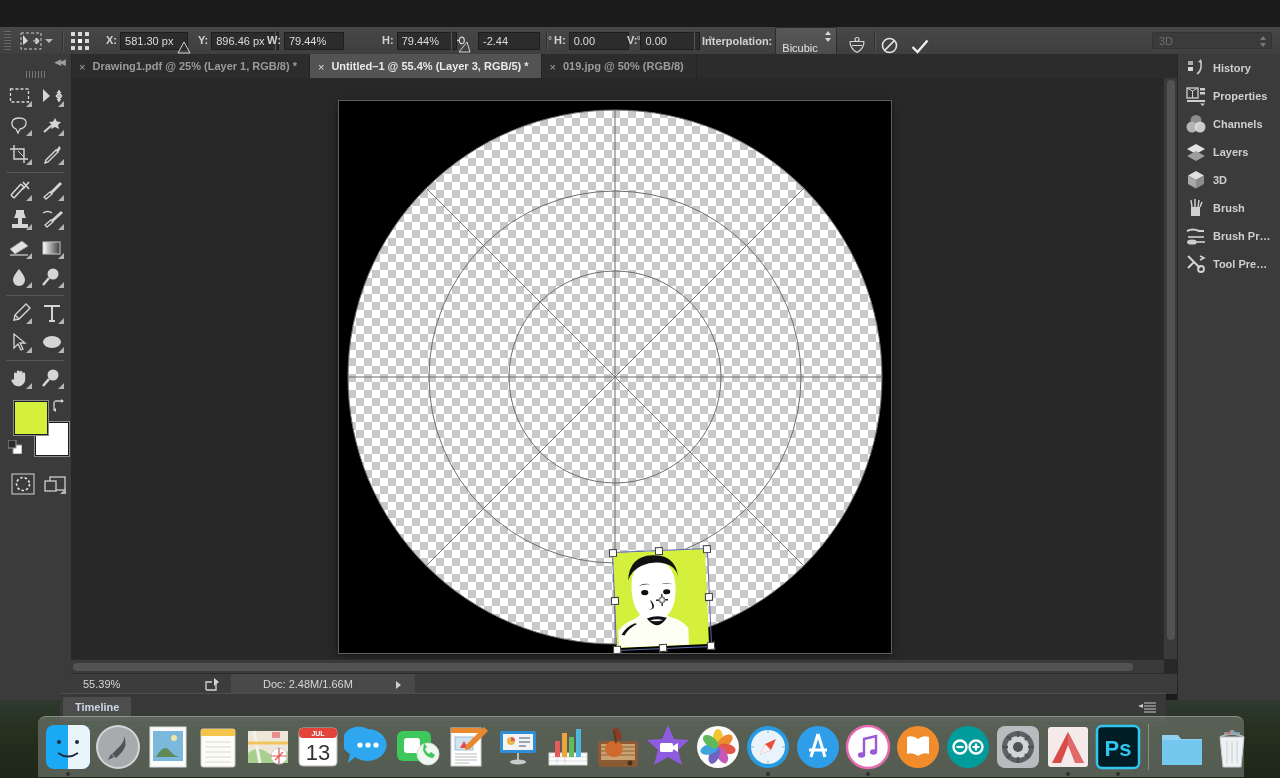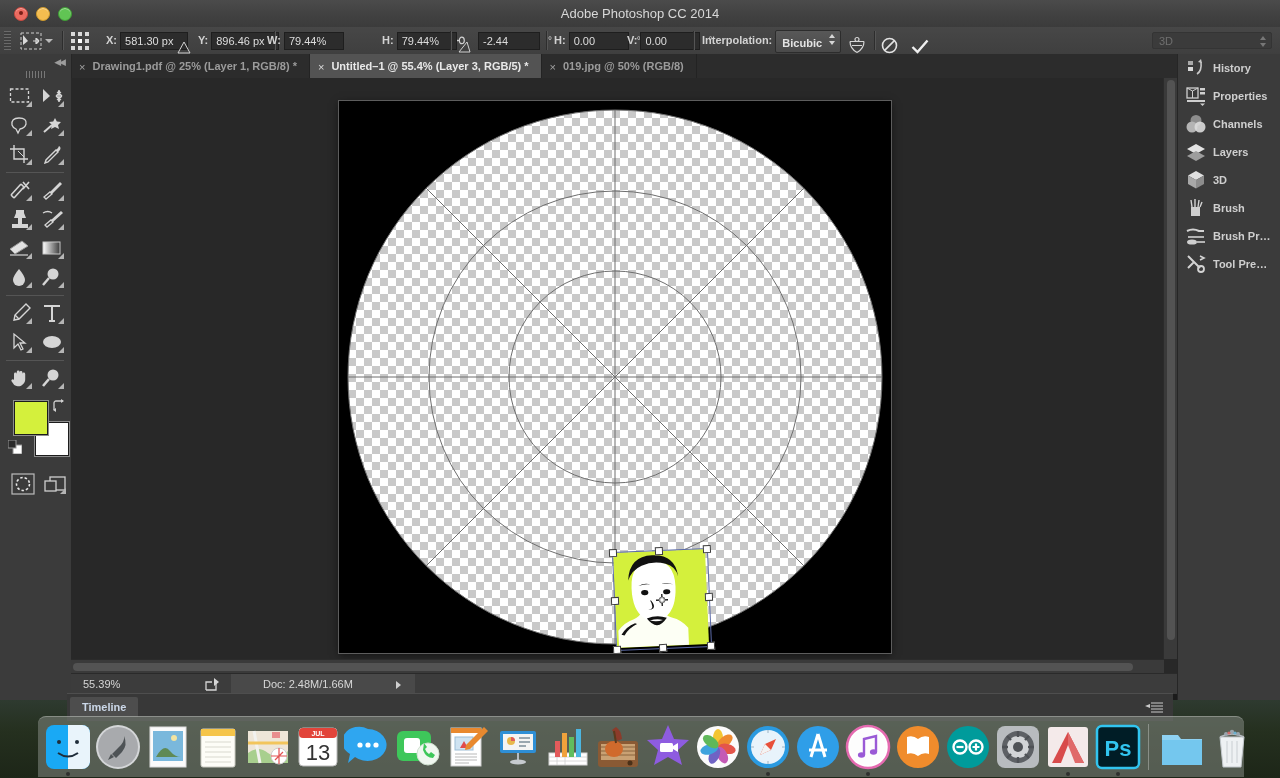--- a/index.html
+++ b/index.html
@@ -46,21 +46,21 @@
   .ob-deg{color:#cfcfcf;font-size:10px;}
   .tool-thumb{position:absolute;left:20px;top:5px;width:22px;height:18px;}
   .tool-arrow{position:absolute;left:45px;top:12px;width:0;height:0;
     border-left:4px solid transparent;border-right:4px solid transparent;
     border-top:4px solid #b9b9b9;}
   .refgrid{position:absolute;left:71px;top:5px;width:18px;height:18px;}
   .refgrid i{position:absolute;width:4px;height:4px;background:#d9d9d9;display:block;}
   .chainicon{position:absolute;left:451px;top:9px;width:14px;height:9px;}
   .select{display:inline-block;position:relative;height:17px;line-height:17px;
     background:linear-gradient(180deg,#585858,#4a4a4a);border:1px solid #2c2c2c;
-    border-radius:2px;color:#e4e4e4;padding:4px 18px 0 6px;vertical-align:middle;font-size:11px;font-weight:bold;}
+    border-radius:2px;color:#e4e4e4;padding:12px 18px 0 6px;vertical-align:middle;font-size:11px;}
   .select .arr{position:absolute;right:4px;top:3px;width:7px;height:11px;}
   .select .arr:before,.select .arr:after{content:"";position:absolute;left:0;
     border-left:3.5px solid transparent;border-right:3.5px solid transparent;}
   .select .arr:before{top:0;border-bottom:4px solid #d6d6d6;}
   .select .arr:after{bottom:0;border-top:4px solid #d6d6d6;}
   .ob-3d{position:absolute;right:8px;top:5px;width:120px;height:17px;
     background:#3b3b3b;border:1px solid #343434;border-radius:2px;
     color:#6f6f6f;line-height:17px;padding-left:6px;font-size:11px;box-sizing:border-box;}
   .ob-3d .arr{position:absolute;right:4px;top:3px;width:7px;height:11px;}
   .ob-3d .arr:before,.ob-3d .arr:after{content:"";position:absolute;left:0;
@@ -139,21 +139,21 @@
   .sb-zoom{position:absolute;left:12px;top:0;height:20px;line-height:20px;
     color:#d6d6d6;font-size:11px;}
   .sb-share{position:absolute;left:134px;top:4px;width:16px;height:13px;}
   .sb-doc{position:absolute;left:160px;top:0;width:184px;height:20px;line-height:20px;
     color:#d8d8d8;font-size:11px;background:#494949;padding-left:32px;box-sizing:border-box;}
   .sb-arrow{position:absolute;left:325px;top:7px;width:0;height:0;
     border-top:4px solid transparent;border-bottom:4px solid transparent;
     border-left:5px solid #cfcfcf;}
 
   
-  .timelinepanel{position:absolute;left:67px;top:693px;width:1106px;height:27px;
+  .timelinepanel{position:absolute;left:60px;top:693px;width:1106px;height:27px;
     background:#383838;border-top:1px solid #4e4e4e;}
   .tl-tab{position:absolute;left:3px;top:3px;height:20px;line-height:20px;
     padding:0 12px;background:#4d4d4d;color:#cbd7e8;font-size:11px;font-weight:bold;
     border-radius:2px 2px 0 0;}
   .tl-menu{position:absolute;right:10px;top:8px;width:18px;height:11px;}
 
   
   .rightdock{position:absolute;left:1177px;top:54px;width:103px;height:646px;
     background:#3b3b3b;border-left:1px solid #262626;}
   .rd-head{position:absolute;left:0;top:0;width:103px;height:26px;background:#3b3b3b;}
@@ -172,28 +172,20 @@
   .dsep{position:absolute;left:1110px;top:7px;width:1px;height:46px;
     background:rgba(255,255,255,.30);}
 </style>
 </head>
 <body>
 
 <div class="app">
 
   <div class="desktop"></div>
 
-  <div class="titlebar">
-    <div class="title">Adobe Photoshop CC 2014</div>
-    <div class="lights">
-      <div class="light l-close"></div>
-      <div class="light l-min"></div>
-      <div class="light l-max"></div>
-    </div>
-  </div>
 
   <div class="optionsbar">
     <div class="ob-grip"></div>
 
     <svg class="tool-thumb" viewBox="0 0 22 18">
       <rect x="1" y="1" width="20" height="16" fill="none" stroke="#cdcdcd" stroke-width="1" stroke-dasharray="3 2"></rect>
       <path d="M3 3 L3 13 L8 9 Z" fill="#d9d9d9"></path>
       <path d="M13 9 h6 M16 6 v6 M19 9 l-2.5-2.5 M19 9 l-2.5 2.5" stroke="#d9d9d9" stroke-width="1.2" fill="none"></path>
     </svg>
     <div class="tool-arrow"></div>

